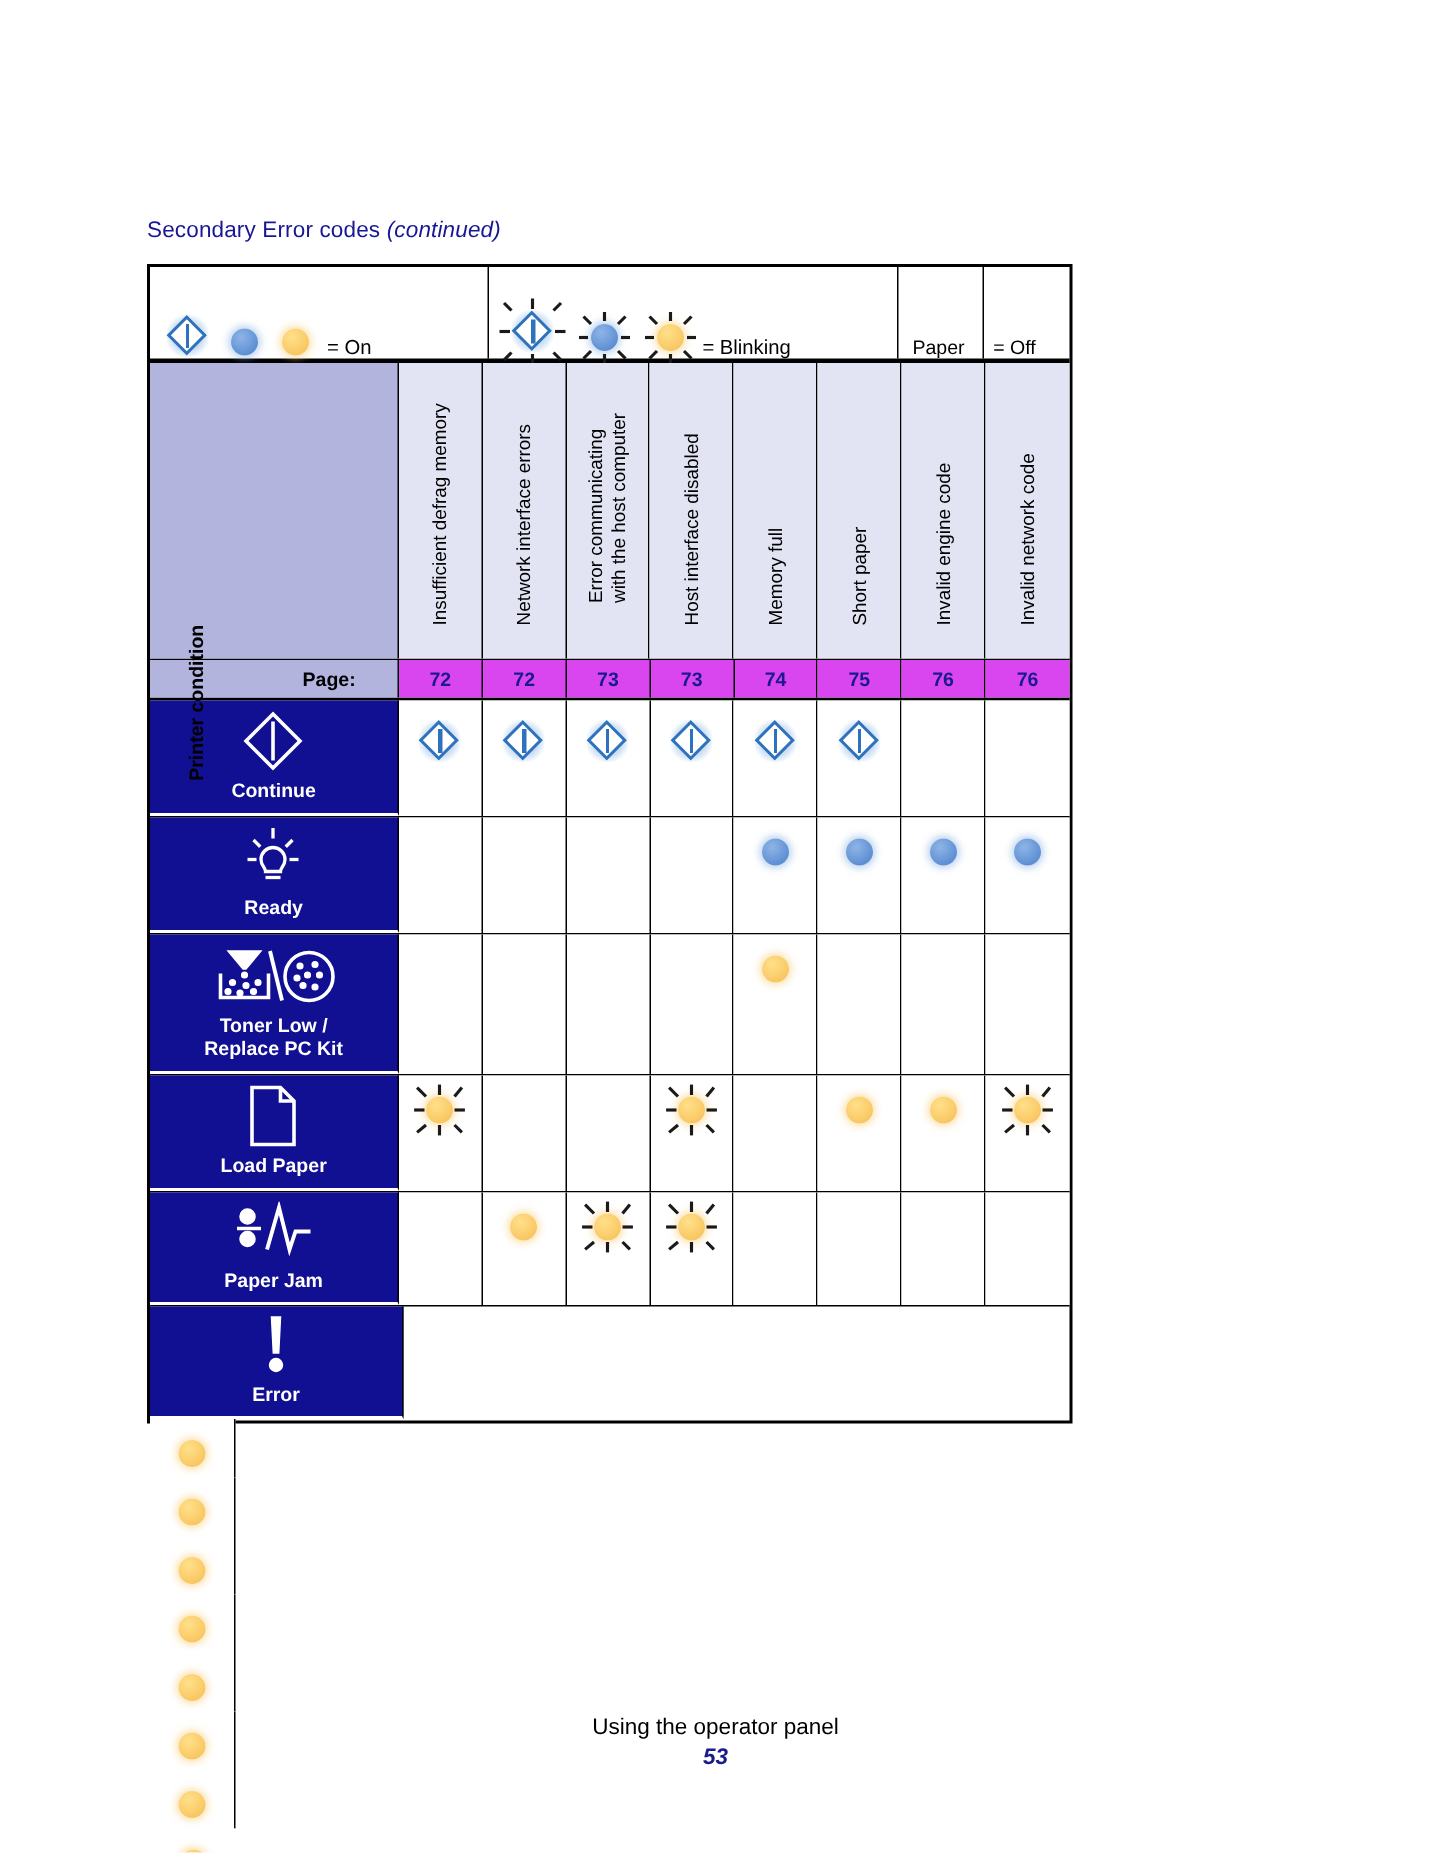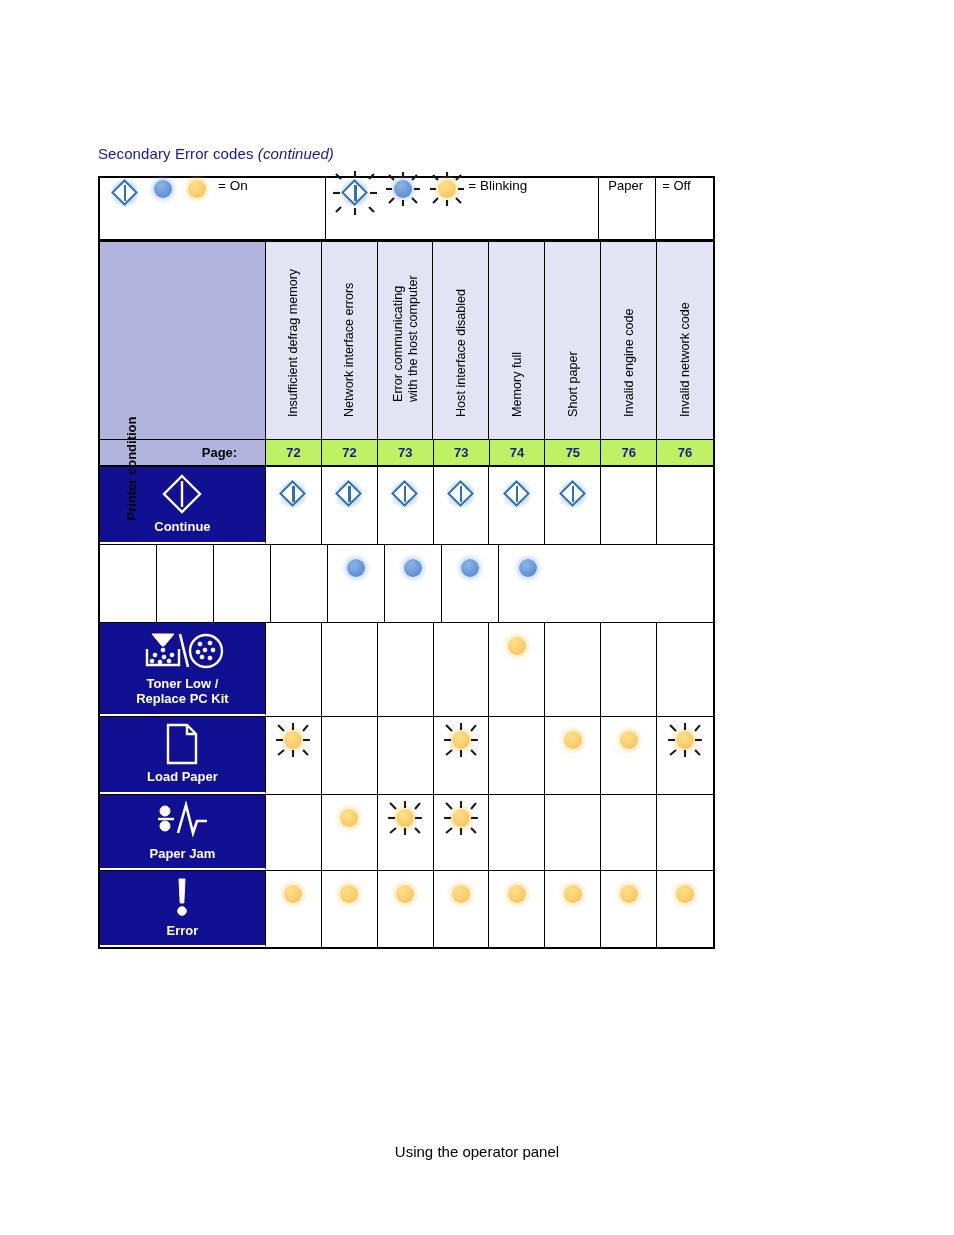--- a/index.html
+++ b/index.html
@@ -43,21 +43,21 @@
 
   
   .legend-row {
     display: flex;
     height: 64px;
     border-bottom: 3px solid #000000;
     box-sizing: border-box;
   }
   .legend-cell {
     display: flex;
-    align-items: flex-start;
+    align-items: flex-end;
     box-sizing: border-box;
     border-right: 1.5px solid #000000;
     padding-left: 10px;
     font-size: 13px;
   }
   .legend-on   { width: 227px; }
   .legend-blink{ width: 274px; padding-left: 14px; }
   .legend-empty{ width: 57px; padding-left: 9px; }
   .legend-off  { width: 57px; padding-left: 6px; border-right: none; }
 
@@ -188,39 +188,39 @@
     box-sizing: border-box;
     display: flex;
     align-items: center;
     justify-content: flex-end;
     padding-right: 28px;
     font-size: 13px;
     font-weight: bold;
   }
   .page-num {
     width: 57px;
-    background: #bef264;
+    background: #d946ef;
     border-right: 1.5px solid #000000;
     box-sizing: border-box;
     display: flex;
     align-items: center;
     justify-content: center;
     font-size: 13px;
     font-weight: bold;
     color: #1a1a8c;
   }
   .page-num:last-child { border-right: none; }
 
   
   .data-row {
     display: flex;
     border-bottom: 1.5px solid #000000;
     box-sizing: border-box;
   }
-  .data-row:last-child { border-bottom: none; }
+  .data-row:last-child { border-bottom: none; flex-direction: column; }
 
   .row-label {
     width: 169px;
     background: #110f92;
     color: #ffffff;
     border-right: 1.5px solid #000000;
     border-bottom: 2px solid #ffffff;
     box-sizing: border-box;
     display: flex;
     flex-direction: column;
@@ -431,20 +431,36 @@
         <div class="data-cell">
           <span class="ic-wrap"><span class="ic ic-diamond"><span class="dia-glow"></span><span class="dia-shape"></span><span class="dia-bar"></span></span></span>
         </div>
         <div class="data-cell">
           <span class="ic-wrap"><span class="ic ic-diamond"><span class="dia-glow"></span><span class="dia-shape"></span><span class="dia-bar"></span></span></span>
         </div>
         <div class="data-cell"></div>
         <div class="data-cell"></div>
       </div>
       <div class="data-row" style="height: 78px;">
+        <div class="row-label">
+          <div class="rl-icon">
+            <svg width="44" height="44" viewBox="0 0 44 44" fill="none" stroke="#fff">
+              <path d="M14 23a8 8 0 1 1 16 0c0 4-3 5.5-3 8h-10c0-2.5-3-4-3-8z" stroke="#fff" stroke-width="2.2" fill="none"></path>
+              <line x1="17" y1="35" x2="27" y2="35" stroke="#fff" stroke-width="2.2"></line>
+              <line x1="22" y1="2" x2="22" y2="9" stroke="#fff" stroke-width="2.2"></line>
+              <line x1="5" y1="23" x2="11" y2="23" stroke="#fff" stroke-width="2.2"></line>
+              <line x1="33" y1="23" x2="39" y2="23" stroke="#fff" stroke-width="2.2"></line>
+              <line x1="9" y1="10" x2="13.5" y2="14.5" stroke="#fff" stroke-width="2.2"></line>
+              <line x1="35" y1="10" x2="30.5" y2="14.5" stroke="#fff" stroke-width="2.2"></line>
+            </svg>
+          </div>
+          <div class="rl-text">
+            <div>Ready</div>
+          </div>
+        </div>
         <div class="data-cell"></div>
         <div class="data-cell"></div>
         <div class="data-cell"></div>
         <div class="data-cell"></div>
         <div class="data-cell">
           <span class="ic-wrap"><span class="ic ic-dot-blue"><span class="dot"></span></span></span>
         </div>
         <div class="data-cell">
           <span class="ic-wrap"><span class="ic ic-dot-blue"><span class="dot"></span></span></span>
         </div>
@@ -636,13 +652,14 @@
         <div class="data-cell">
           <span class="ic-wrap"><span class="ic ic-dot-yellow"><span class="dot"></span></span></span>
         </div>
       </div>
     </div>
 
 </div>
 
 <div id="footer">
   <div class="f-title">Using the operator panel</div>
+  <div class="f-page">53</div>
 </div>
 
 </body></html>

